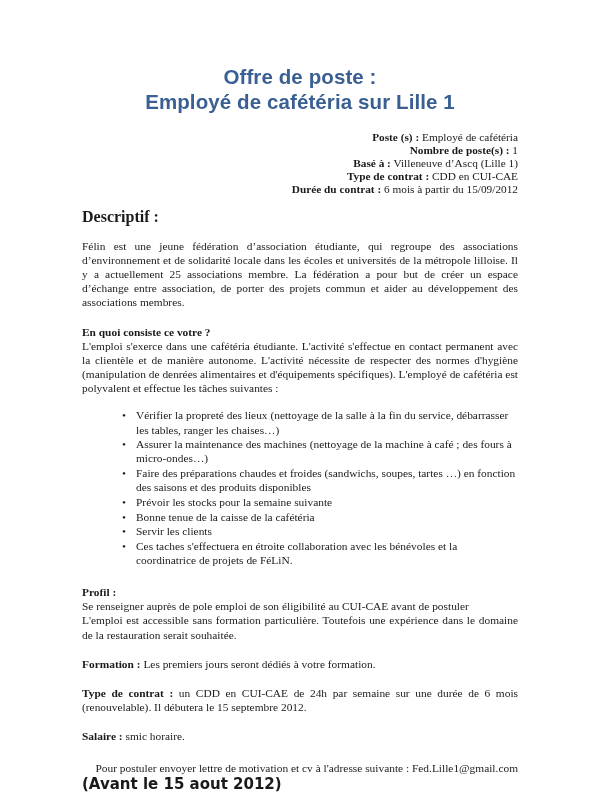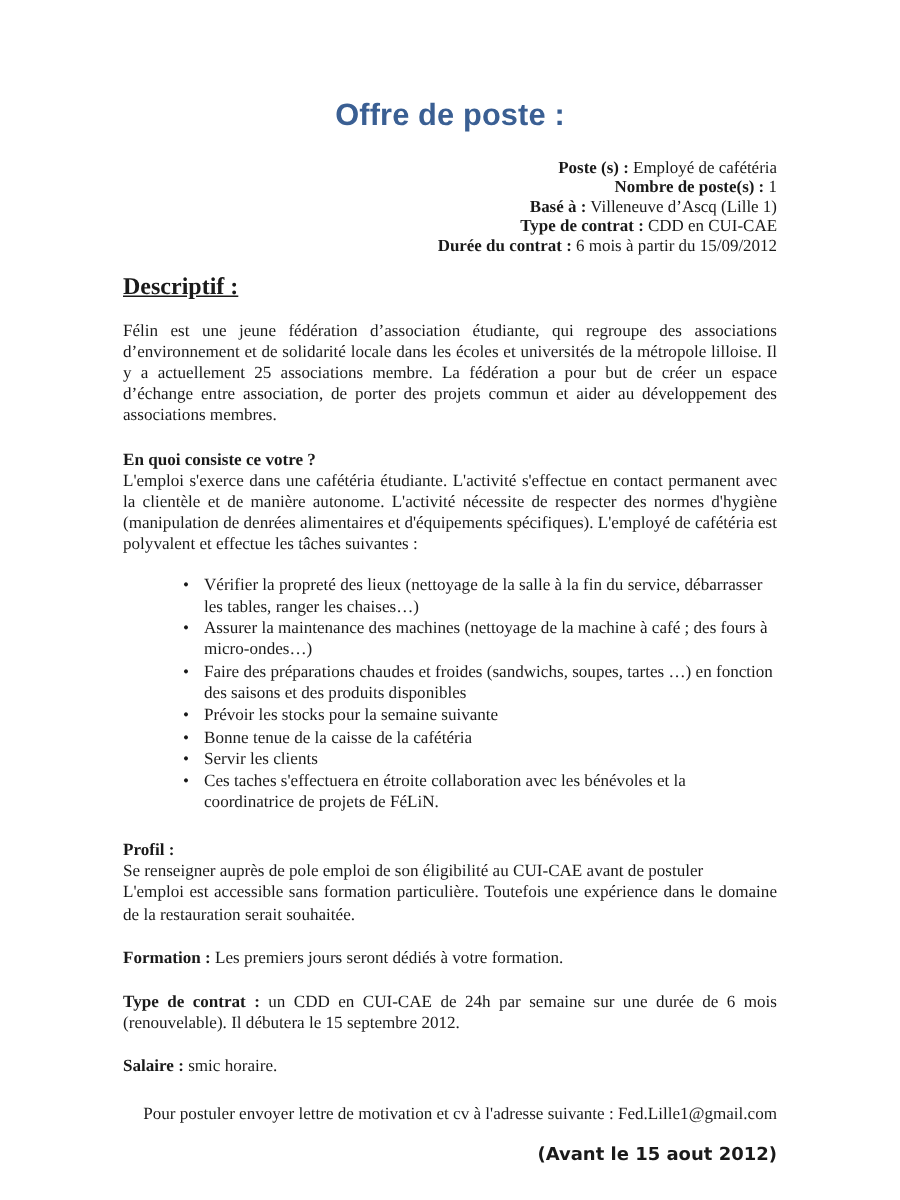--- a/index.html
+++ b/index.html
@@ -45,21 +45,20 @@
   }
   .fact-row { display: block; white-space: nowrap; }
   .fact-label { font-weight: bold; }
   .fact-value { font-weight: normal; }
 
   
   .heading-main {
     margin-top: 11px;
     font-size: 16px;
     font-weight: bold;
-    text-decoration: underline;
     line-height: 19px;
   }
   .heading-sub {
     font-size: 11.4px;
     font-weight: bold;
     line-height: 14px;
   }
 
   
   p.para {
@@ -98,36 +97,37 @@
   
   .lbl { font-weight: bold; }
 
   
   .contact {
     text-align: right;
     font-size: 11.4px;
     line-height: 14.2px;
   }
   .deadline {
-    text-align: right;
+    text-align: left;
     font-family: "DejaVu Sans", "Liberation Sans", sans-serif;
     font-weight: bold;
-    font-size: 12px;
+    font-size: 15px;
     line-height: 14px;
-    margin-top: 12px;
+    margin-top: 2px;
   }
 </style>
 </head>
 <body>
 
 <div class="page">
   <div class="doc-body">
 
     <div class="title-block">
       <span class="title-line">Offre de poste :</span>
+      <span class="title-line">Employé de cafétéria sur Lille 1</span>
     </div>
 
     <div class="facts">
       <span class="fact-row">
         <span class="fact-label">Poste (s) :</span>
         <span class="fact-value">Employé de cafétéria</span>
       </span>
       <span class="fact-row">
         <span class="fact-label">Nombre de poste(s) :</span>
         <span class="fact-value">1</span>

